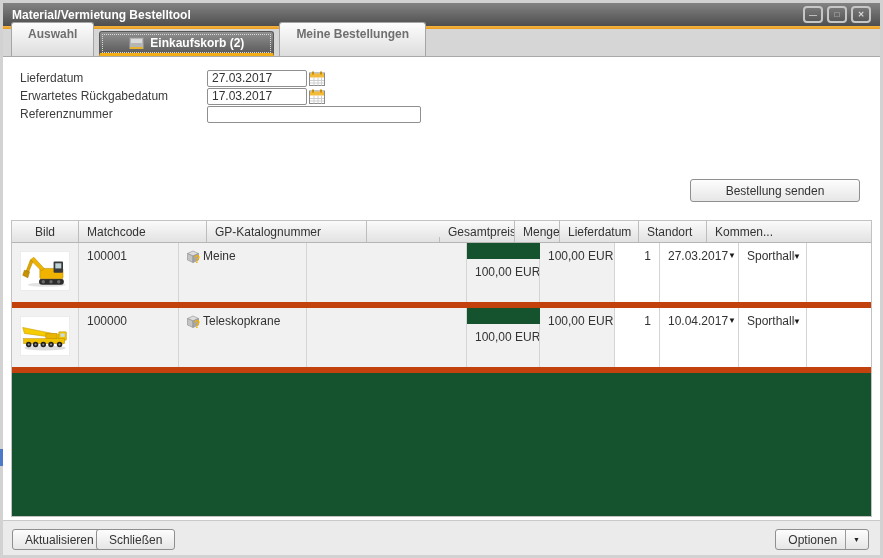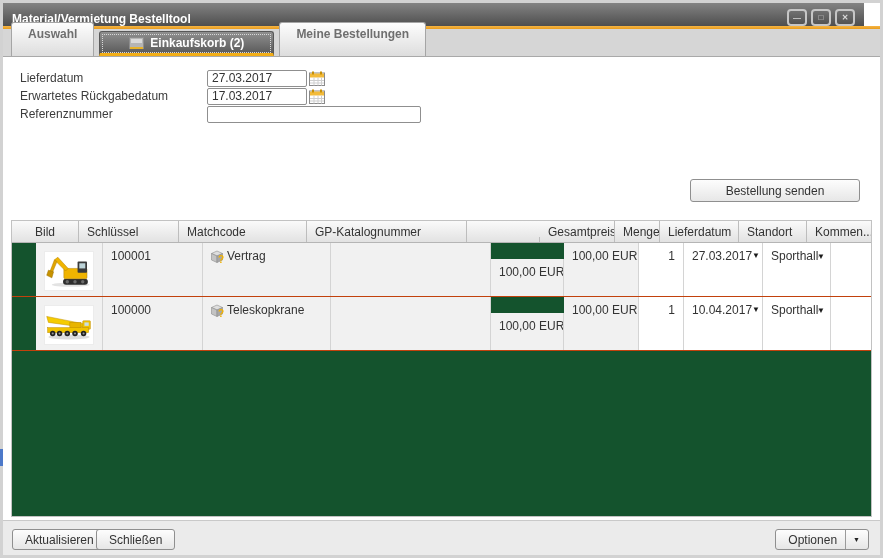--- a/index.html
+++ b/index.html
@@ -1,22 +1,22 @@
 <!DOCTYPE html>
 <html><head>
 <meta charset="utf-8">
 <style>
   * { margin:0; padding:0; }
   body { background:#ffffff; font-family:"Liberation Sans", sans-serif; }
   .screen { position:relative; width:883px; height:558px; background:#e9e9e9; overflow:hidden; }
   .window { position:absolute; inset:0; border:3px solid #d2d2d2; background:#ffffff; box-sizing:border-box; }
 
   
-  .titlebar { position:absolute; top:0; left:0; right:16px; height:23px;
-    background:linear-gradient(#838383,#4e4e4e); display:flex; align-items:flex-end; padding:0 9px; box-sizing:border-box; }
+  .titlebar { position:absolute; top:0; left:0; right:0; height:23px;
+    background:linear-gradient(#838383,#4e4e4e); display:flex; align-items:center; padding:0 9px; box-sizing:border-box; }
   .title { flex:1; color:#ffffff; font-size:12px; font-weight:bold; }
   .controls { display:flex; gap:4px; }
   .ctl { width:16px; height:13px; border:2px solid #c6c6c6; border-radius:4px; color:#d9d9d9;
     font-size:8px; line-height:9px; font-weight:bold; display:flex; align-items:center; justify-content:center; cursor:default; }
   .accent { position:absolute; top:23px; left:0; right:0; height:3px; background:linear-gradient(#f6b545,#e89c1c); }
 
   
   .tabstrip { position:absolute; top:26px; left:0; right:0; height:28px; background:#d6d6d6;
     border-bottom:1px solid #a9a9a9; display:flex; align-items:flex-end; padding-left:8px; box-sizing:border-box; }
   .tab { margin-right:5px; padding:4px 16px 15px; border:1px solid #a5a5a5; border-bottom:none;
@@ -49,21 +49,21 @@
   
   .grid { position:absolute; left:8px; top:163px; width:861px; height:297px;
     border:1px solid #c2c2c2; box-sizing:border-box; background:#14532d; overflow:hidden; }
   .ghead { display:flex; height:22px; background:linear-gradient(#fafafa,#e2e2e2);
     border-bottom:1px solid #b5b5b5; box-sizing:border-box; }
   .ghead .cell { font-size:12px; color:#333333; padding:4px 8px 0; box-sizing:border-box;
     border-right:1px solid #bdbdbd; white-space:nowrap; overflow:hidden; background:transparent; }
   .ghead .cell:last-child { border-right:none; }
   .c0{width:67px; text-align:center;} .c1{width:100px;} .c2{width:128px;} .c3{width:160px;}
   .c4{width:73px;margin-top:16px;} .c5{width:75px;} .c6{width:45px;} .c7{width:79px;} .c8{width:68px;} .c9{flex:1;}
-  .grow { display:flex; height:54px; border-bottom:1px solid #c2410c; box-sizing:border-box;padding-left:24px; }
+  .grow { display:flex; height:65px; border-bottom:6px solid #c2410c; box-sizing:border-box; }
   .grow .cell { box-sizing:border-box; border-right:1px solid #d4d4d4; background:#f1f1f1;
     font-size:12px; color:#333333; padding:6px 8px; white-space:nowrap; overflow:hidden; }
   .grow .cell:last-child { border-right:none; }
   .cell.edit { background:#ffffff; }
   .cell.num { text-align:right; }
   .cell.imgc { display:flex; justify-content:center; padding-top:8px; }
   .thumb { width:57px; height:40px; background:#ffffff; border:1px solid #ececec; box-sizing:border-box; }
   .cell.mcode { display:flex; align-items:flex-start; gap:2px; padding-left:6px; }
   .cell.drop { display:flex; justify-content:space-between; align-items:flex-start; }
   .tri { font-size:8px; color:#1a1a1a; line-height:14px; }
@@ -136,21 +136,20 @@
           <div class="flabel">Referenznummer</div>
           <input class="txt w-ref" value="" style="">
         </div>
       </div>
 
       <button class="send-btn">Bestellung senden</button>
 
       <div class="grid">
         <div class="ghead">
           <div class="cell c0">Bild</div>
-          <div class="cell c1">Schlüssel</div>
           <div class="cell c2">Matchcode</div>
           <div class="cell c3">GP-Katalognummer</div>
           <div class="cell c4">Einzelpreis</div>
           <div class="cell c5">Gesamtpreis</div>
           <div class="cell c6">Menge</div>
           <div class="cell c7">Lieferdatum</div>
           <div class="cell c8">Standort</div>
           <div class="cell c9">Kommen...</div>
         </div>
 
@@ -172,21 +171,21 @@
             </svg>
           </div>
           <div class="cell c1">100001</div>
           <div class="cell c2 mcode">
             <svg width="16" height="16" viewBox="0 0 16 16">
               <polygon points="2.5,4.5 8,2 13.5,4.5 8,7" fill="#dedede" stroke="#8d8d8d" stroke-width="0.6"></polygon>
               <polygon points="2.5,4.5 8,7 8,13.5 2.5,11" fill="#c3c3c3" stroke="#8d8d8d" stroke-width="0.6"></polygon>
               <polygon points="13.5,4.5 8,7 8,13.5 13.5,11" fill="#a7a7a7" stroke="#8d8d8d" stroke-width="0.6"></polygon>
               <text x="9" y="14" font-size="10" font-weight="bold" fill="#f2b200">?</text>
             </svg>
-            <span>Vertrag</span>
+            <span>Meine</span>
           </div>
           <div class="cell c3"></div>
           <div class="cell c4 num">100,00 EUR</div>
           <div class="cell c5 num">100,00 EUR</div>
           <div class="cell c6 num edit">1</div>
           <div class="cell c7 edit drop">
             <span>27.03.2017</span>
             <span class="tri">▼</span>
           </div>
           <div class="cell c8 edit stand">

